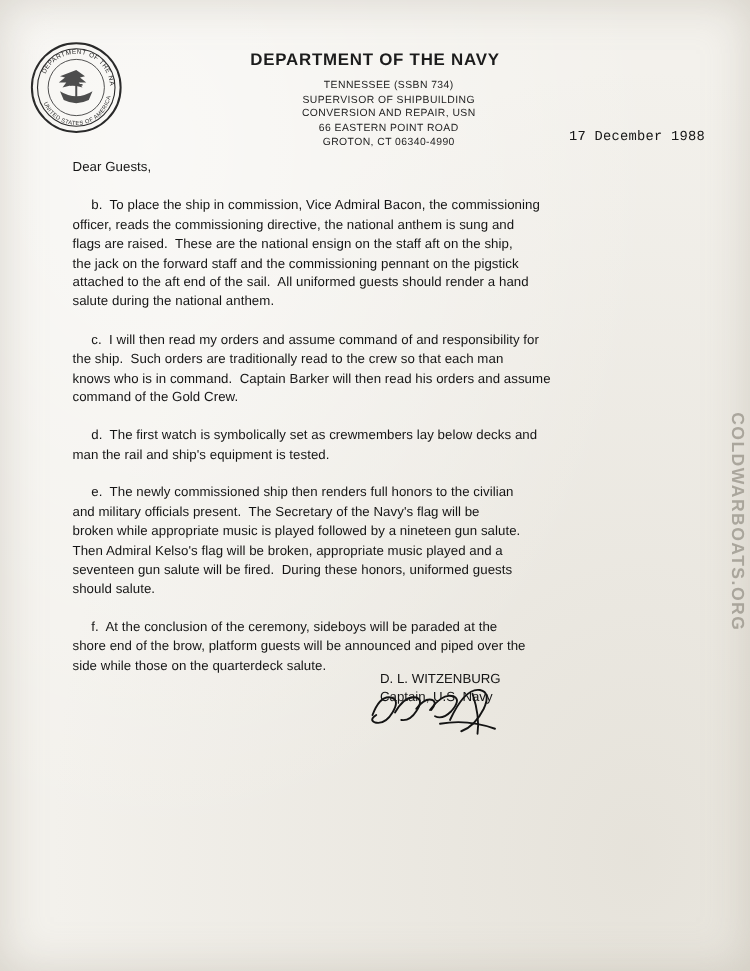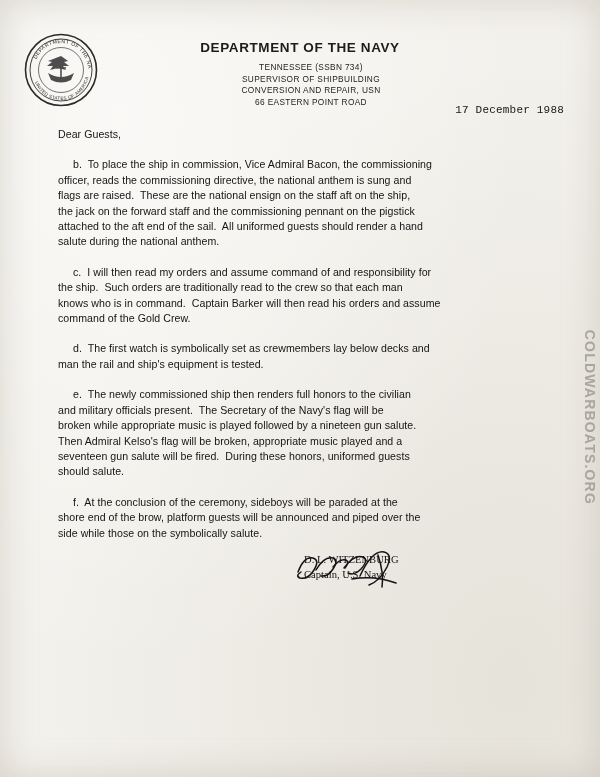--- a/index.html
+++ b/index.html
@@ -96,22 +96,22 @@
   .para {
     margin-bottom: 15px;
     white-space: pre-wrap;
     text-indent: 0;
   }
 
   
   .sig-block {
     position: absolute;
     left: 300px;
-    top: 552px;
-    font-family: Liberation Serif, serif;
+    top: 536px;
+    font-family: Liberation Sans, sans-serif;
     font-size: 10.6px;
     line-height: 15.4px;
     color: #141414;
   }
   .sig-scribble {
     position: absolute;
     left: 292px;
     top: 546px;
     width: 130px;
     height: 46px;
@@ -163,20 +163,21 @@
       </g>
     </svg>
   </div>
 
   <div class="letterhead">
     <div class="lh-title">DEPARTMENT OF THE NAVY</div>
     <div class="lh-line">TENNESSEE (SSBN 734)</div>
     <div class="lh-line">SUPERVISOR OF SHIPBUILDING</div>
     <div class="lh-line">CONVERSION AND REPAIR, USN</div>
     <div class="lh-line">66 EASTERN POINT ROAD</div>
+    <div class="lh-line">GROTON, CT 06340-4990</div>
   </div>
 
   <div class="date">17 December 1988</div>
 
   <div class="body-block">
     <div class="salutation">Dear Guests,</div>
     <div class="para">     b.  To place the ship in commission, Vice Admiral Bacon, the commissioning
 officer, reads the commissioning directive, the national anthem is sung and
 flags are raised.  These are the national ensign on the staff aft on the ship,
 the jack on the forward staff and the commissioning pennant on the pigstick
@@ -189,21 +190,21 @@
     <div class="para">     d.  The first watch is symbolically set as crewmembers lay below decks and
 man the rail and ship's equipment is tested.</div>
     <div class="para">     e.  The newly commissioned ship then renders full honors to the civilian
 and military officials present.  The Secretary of the Navy's flag will be
 broken while appropriate music is played followed by a nineteen gun salute.
 Then Admiral Kelso's flag will be broken, appropriate music played and a
 seventeen gun salute will be fired.  During these honors, uniformed guests
 should salute.</div>
     <div class="para">     f.  At the conclusion of the ceremony, sideboys will be paraded at the
 shore end of the brow, platform guests will be announced and piped over the
-side while those on the symbolically salute.</div>
+side while those on the quarterdeck salute.</div>
   </div>
 
   <div class="sig-scribble">
     <svg width="130" height="46" viewBox="0 0 130 46" aria-hidden="true">
       <g fill="none" stroke="#141414" stroke-width="1.5" stroke-linecap="round">
         <path d="M6 26 q6 -16 15 -14 q7 2 1 12 q-6 10 -14 8 q-5 -2 1 -6"></path>
         <path d="M24 24 q8 -14 17 -12 q6 2 0 11 q-5 8 -12 7"></path>
         <path d="M41 21 q7 -9 13 -7 q4 2 -1 8"></path>
         <path d="M52 22 q10 -14 19 -11 q6 3 -2 12 q-7 7 -13 4"></path>
         <path d="M68 30 q12 -26 24 -24 q9 2 3 15 q-7 14 -18 18"></path>

